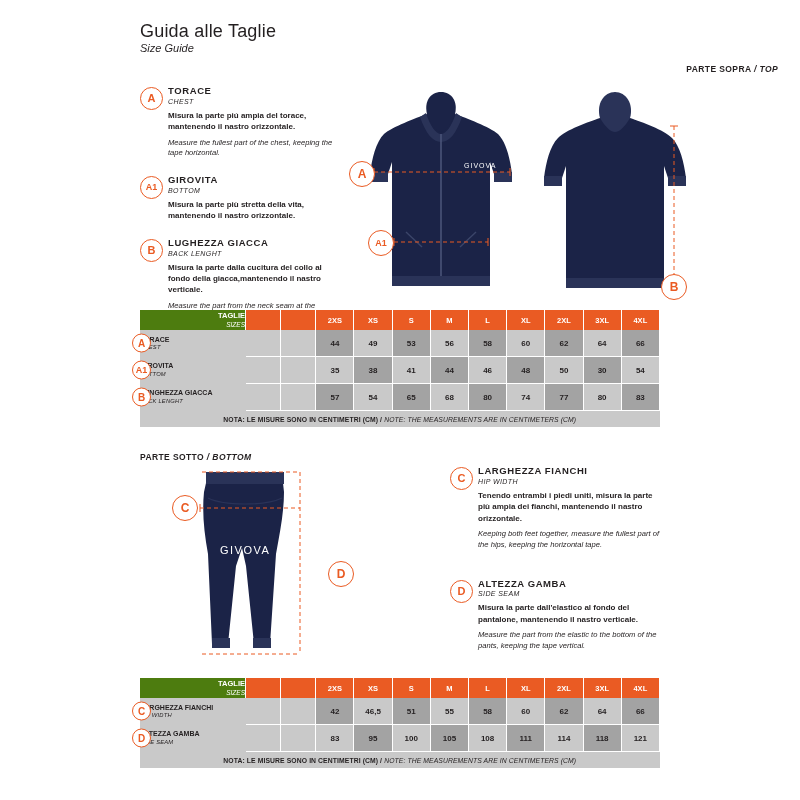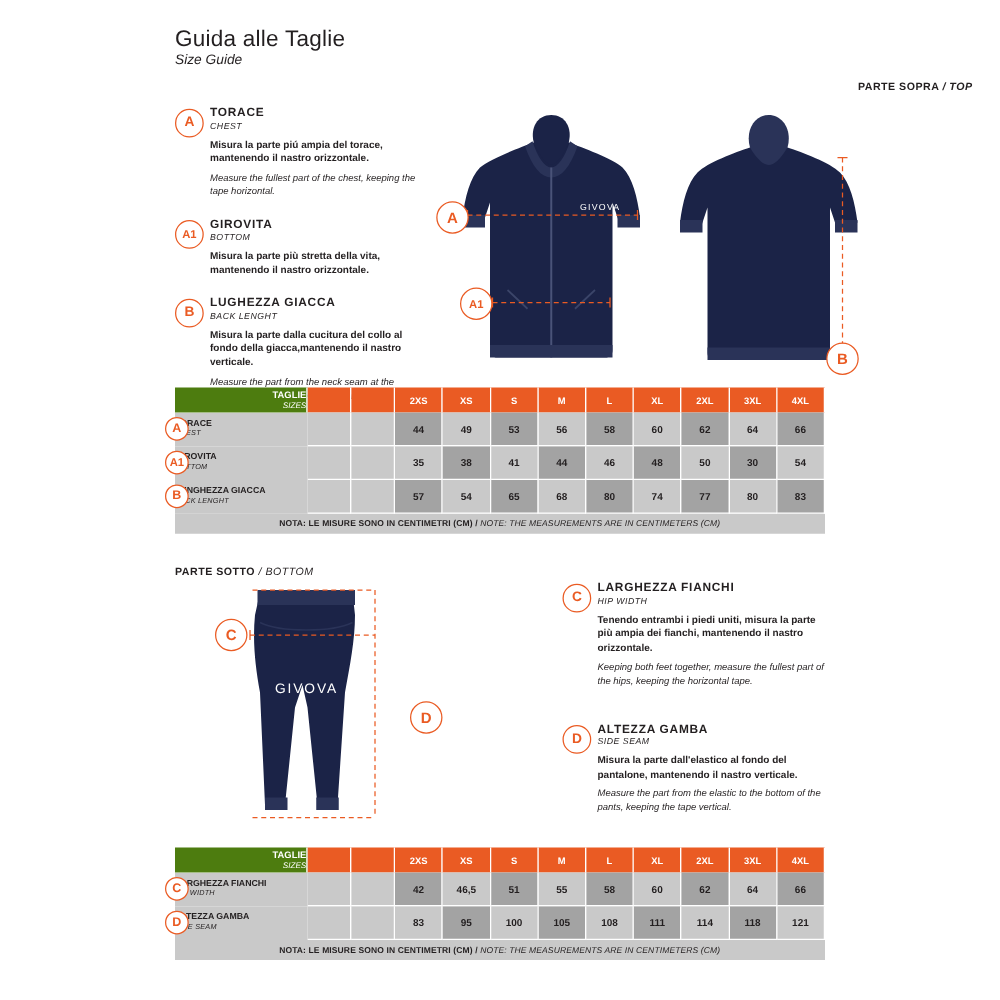--- a/index.html
+++ b/index.html
@@ -83,21 +83,21 @@
     background:#c9c9c9;text-align:center;font-size:6.8px;font-weight:bold;
     height:16px;letter-spacing:.1px;
   }
   .note-row i{font-weight:400;font-style:italic;}
 
   
   .bot-label{
     position:absolute;left:140px;top:452px;
     font-size:8.5px;font-weight:bold;letter-spacing:.4px;
   }
-  .bot-label i{font-weight:400;font-style:italic;}
+  .bot-label i{font-weight:700;font-style:italic;}
 
   .bot-legend{position:absolute;left:450px;top:466px;width:215px;}
 
   .pants{position:absolute;left:150px;top:462px;width:290px;height:205px;}
 </style>
 </head>
 <body>
 
 <div class="page">
 

